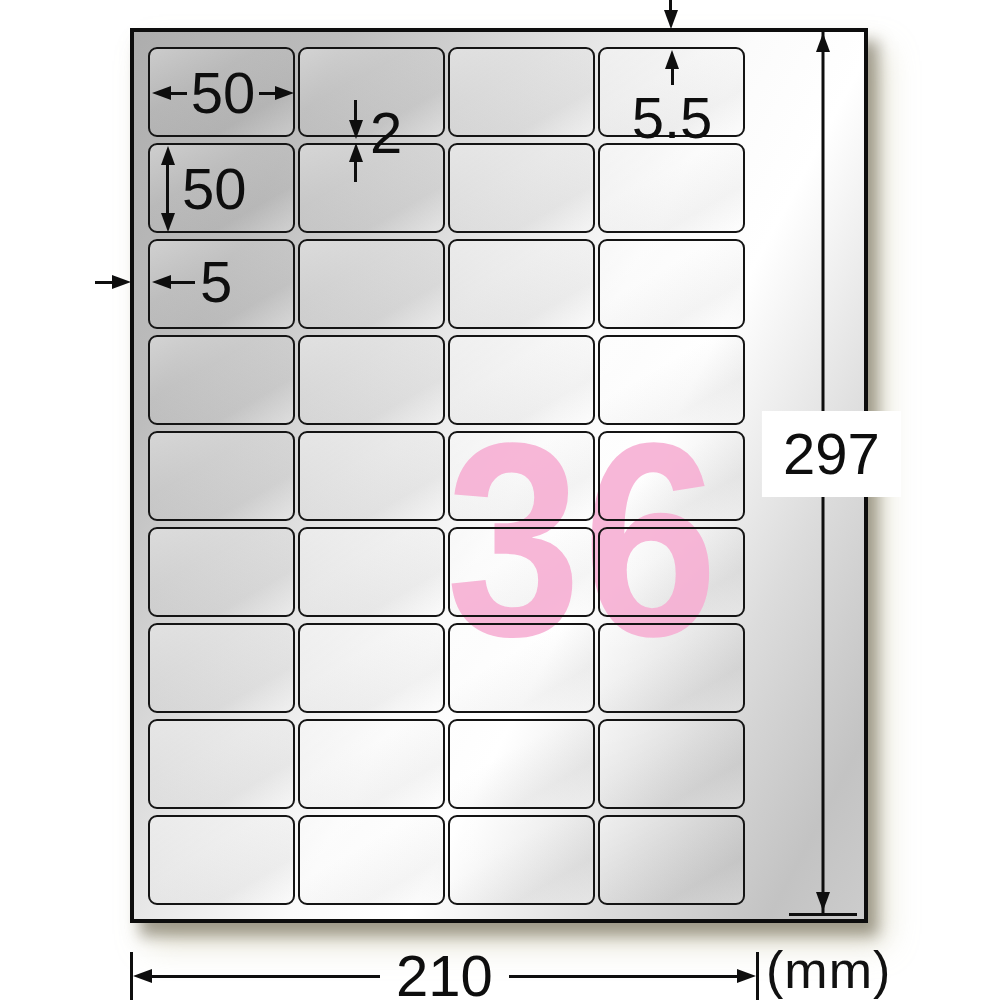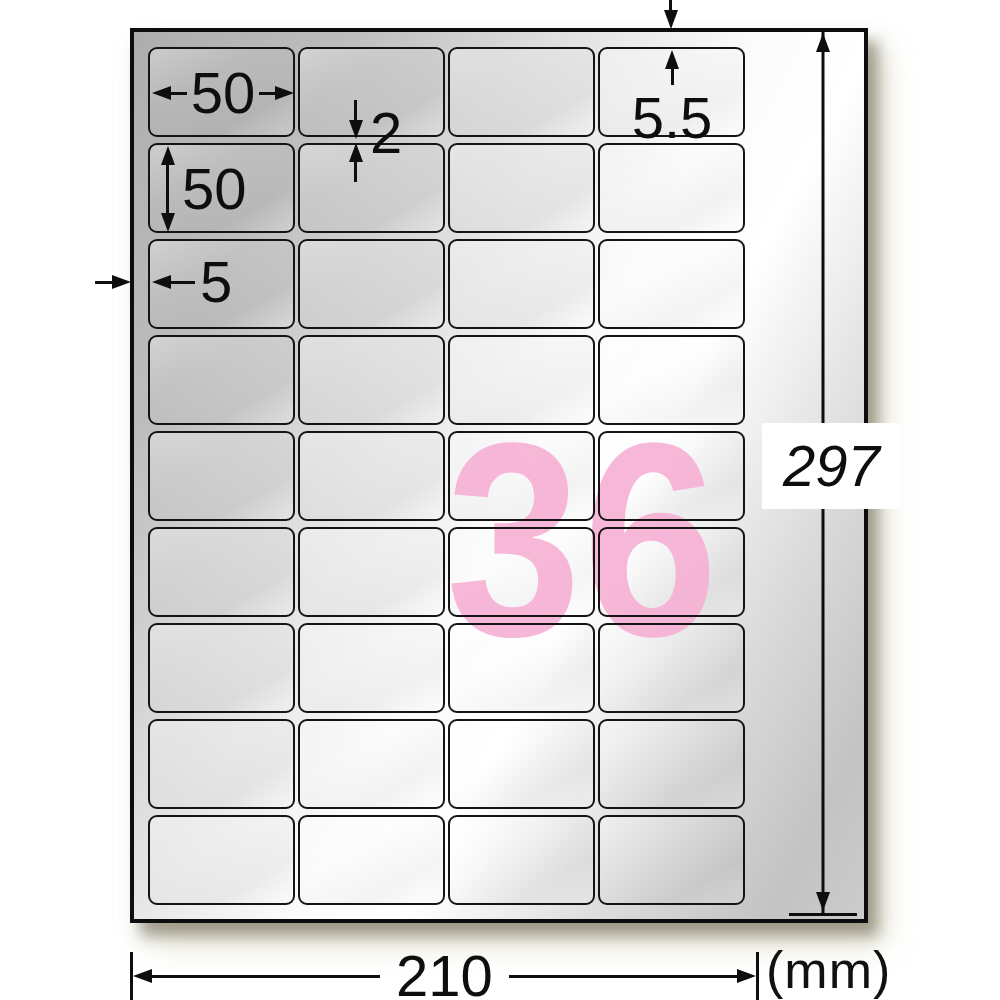--- a/index.html
+++ b/index.html
@@ -60,21 +60,21 @@
   #pointer-left{left:95px;top:275px;height:14px;}
   #dim-top-margin{left:605px;top:50px;width:134px;}
   #dim-top-margin .dim-text{margin-top:4px;}
   #pointer-top{left:663px;top:0px;width:15px;}
   #dim-height{left:789px;top:28px;width:68px;height:888px;}
   #dim-height .cap-t{position:absolute;left:0;right:0;top:0;height:3px;background:#0e0e0e;}
   #dim-height .cap-b{position:absolute;left:0;right:0;bottom:0;height:3px;background:#0e0e0e;}
   #dim-height .line{position:absolute;left:50%;transform:translateX(-50%);top:3px;bottom:3px;}
   #dim-height .a-up{position:absolute;left:50%;transform:translateX(-50%);top:5px;}
   #dim-height .a-down{position:absolute;left:50%;transform:translateX(-50%);bottom:5px;}
-  #dim-height .dim-text{position:absolute;top:395px;left:50%;transform:translateX(-44%);background:#fff;padding:14px 21px;font-style:italic;}
+  #dim-height .dim-text{position:absolute;top:383px;left:50%;transform:translateX(-44%);background:#fff;padding:14px 21px;}
   #dim-width{left:130px;top:952px;width:629px;height:48px;}
   #dim-width .tick{height:48px;}
   #dim-width .dim-text{padding:0 16px;}
   #unit-note{left:766px;top:944px;font-size:52px;line-height:1;letter-spacing:1px;}
 </style>
 </head>
 <body>
 
 <div class="sheet">
   <div class="grid grid-fill z-fill" id="labels-fill">

